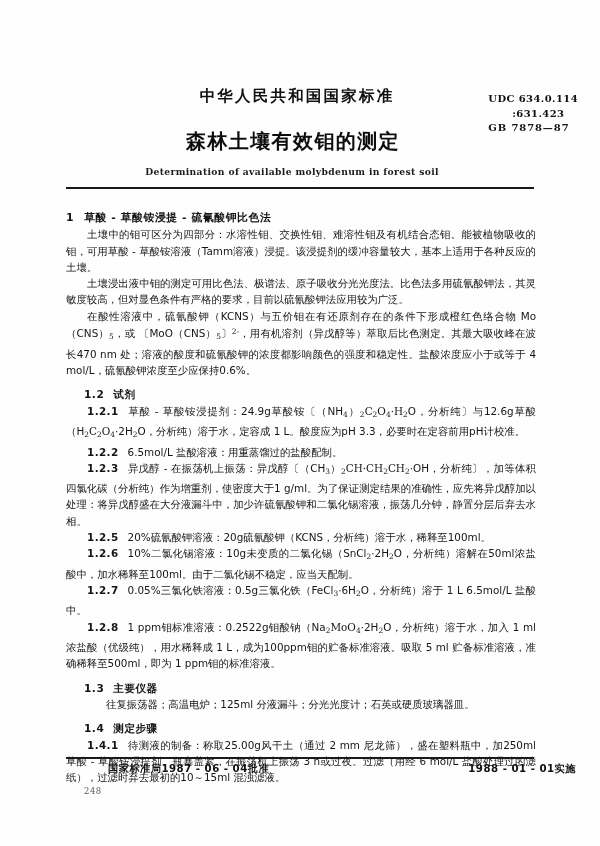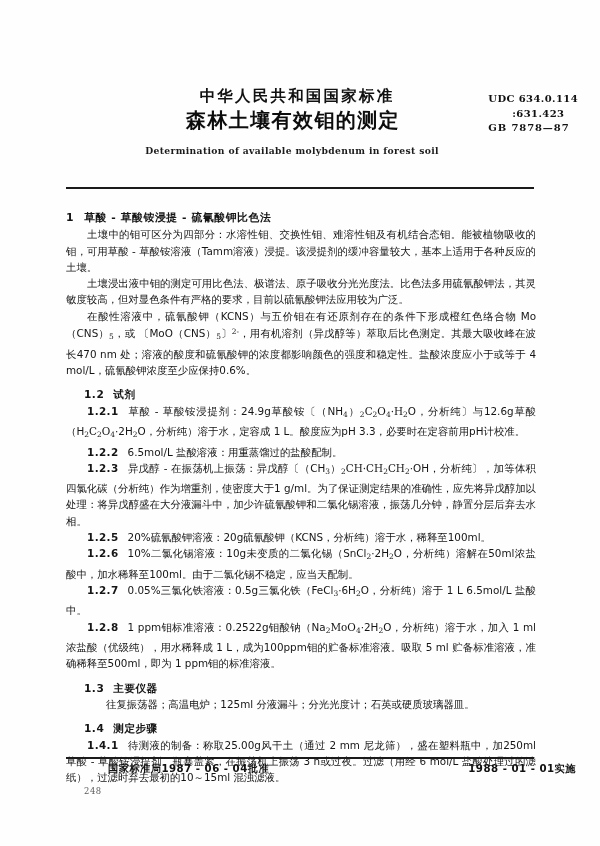--- a/index.html
+++ b/index.html
@@ -37,20 +37,21 @@
     font-weight: 700;
     letter-spacing: 2.2px;
     color: #111;
     padding-left: 18px;
   }
   .doc-title {
     text-align: center;
     font-size: 20px;
     font-weight: 700;
     letter-spacing: 1.4px;
+    margin-top: 21px;
     color: #0d0d0d;
     padding-left: 10px;
   }
   .doc-title-en {
     text-align: center;
     font-size: 9.2px;
     font-weight: 700;
     letter-spacing: 0.35px;
     margin-top: 11px;
     color: #1b1b1b;

